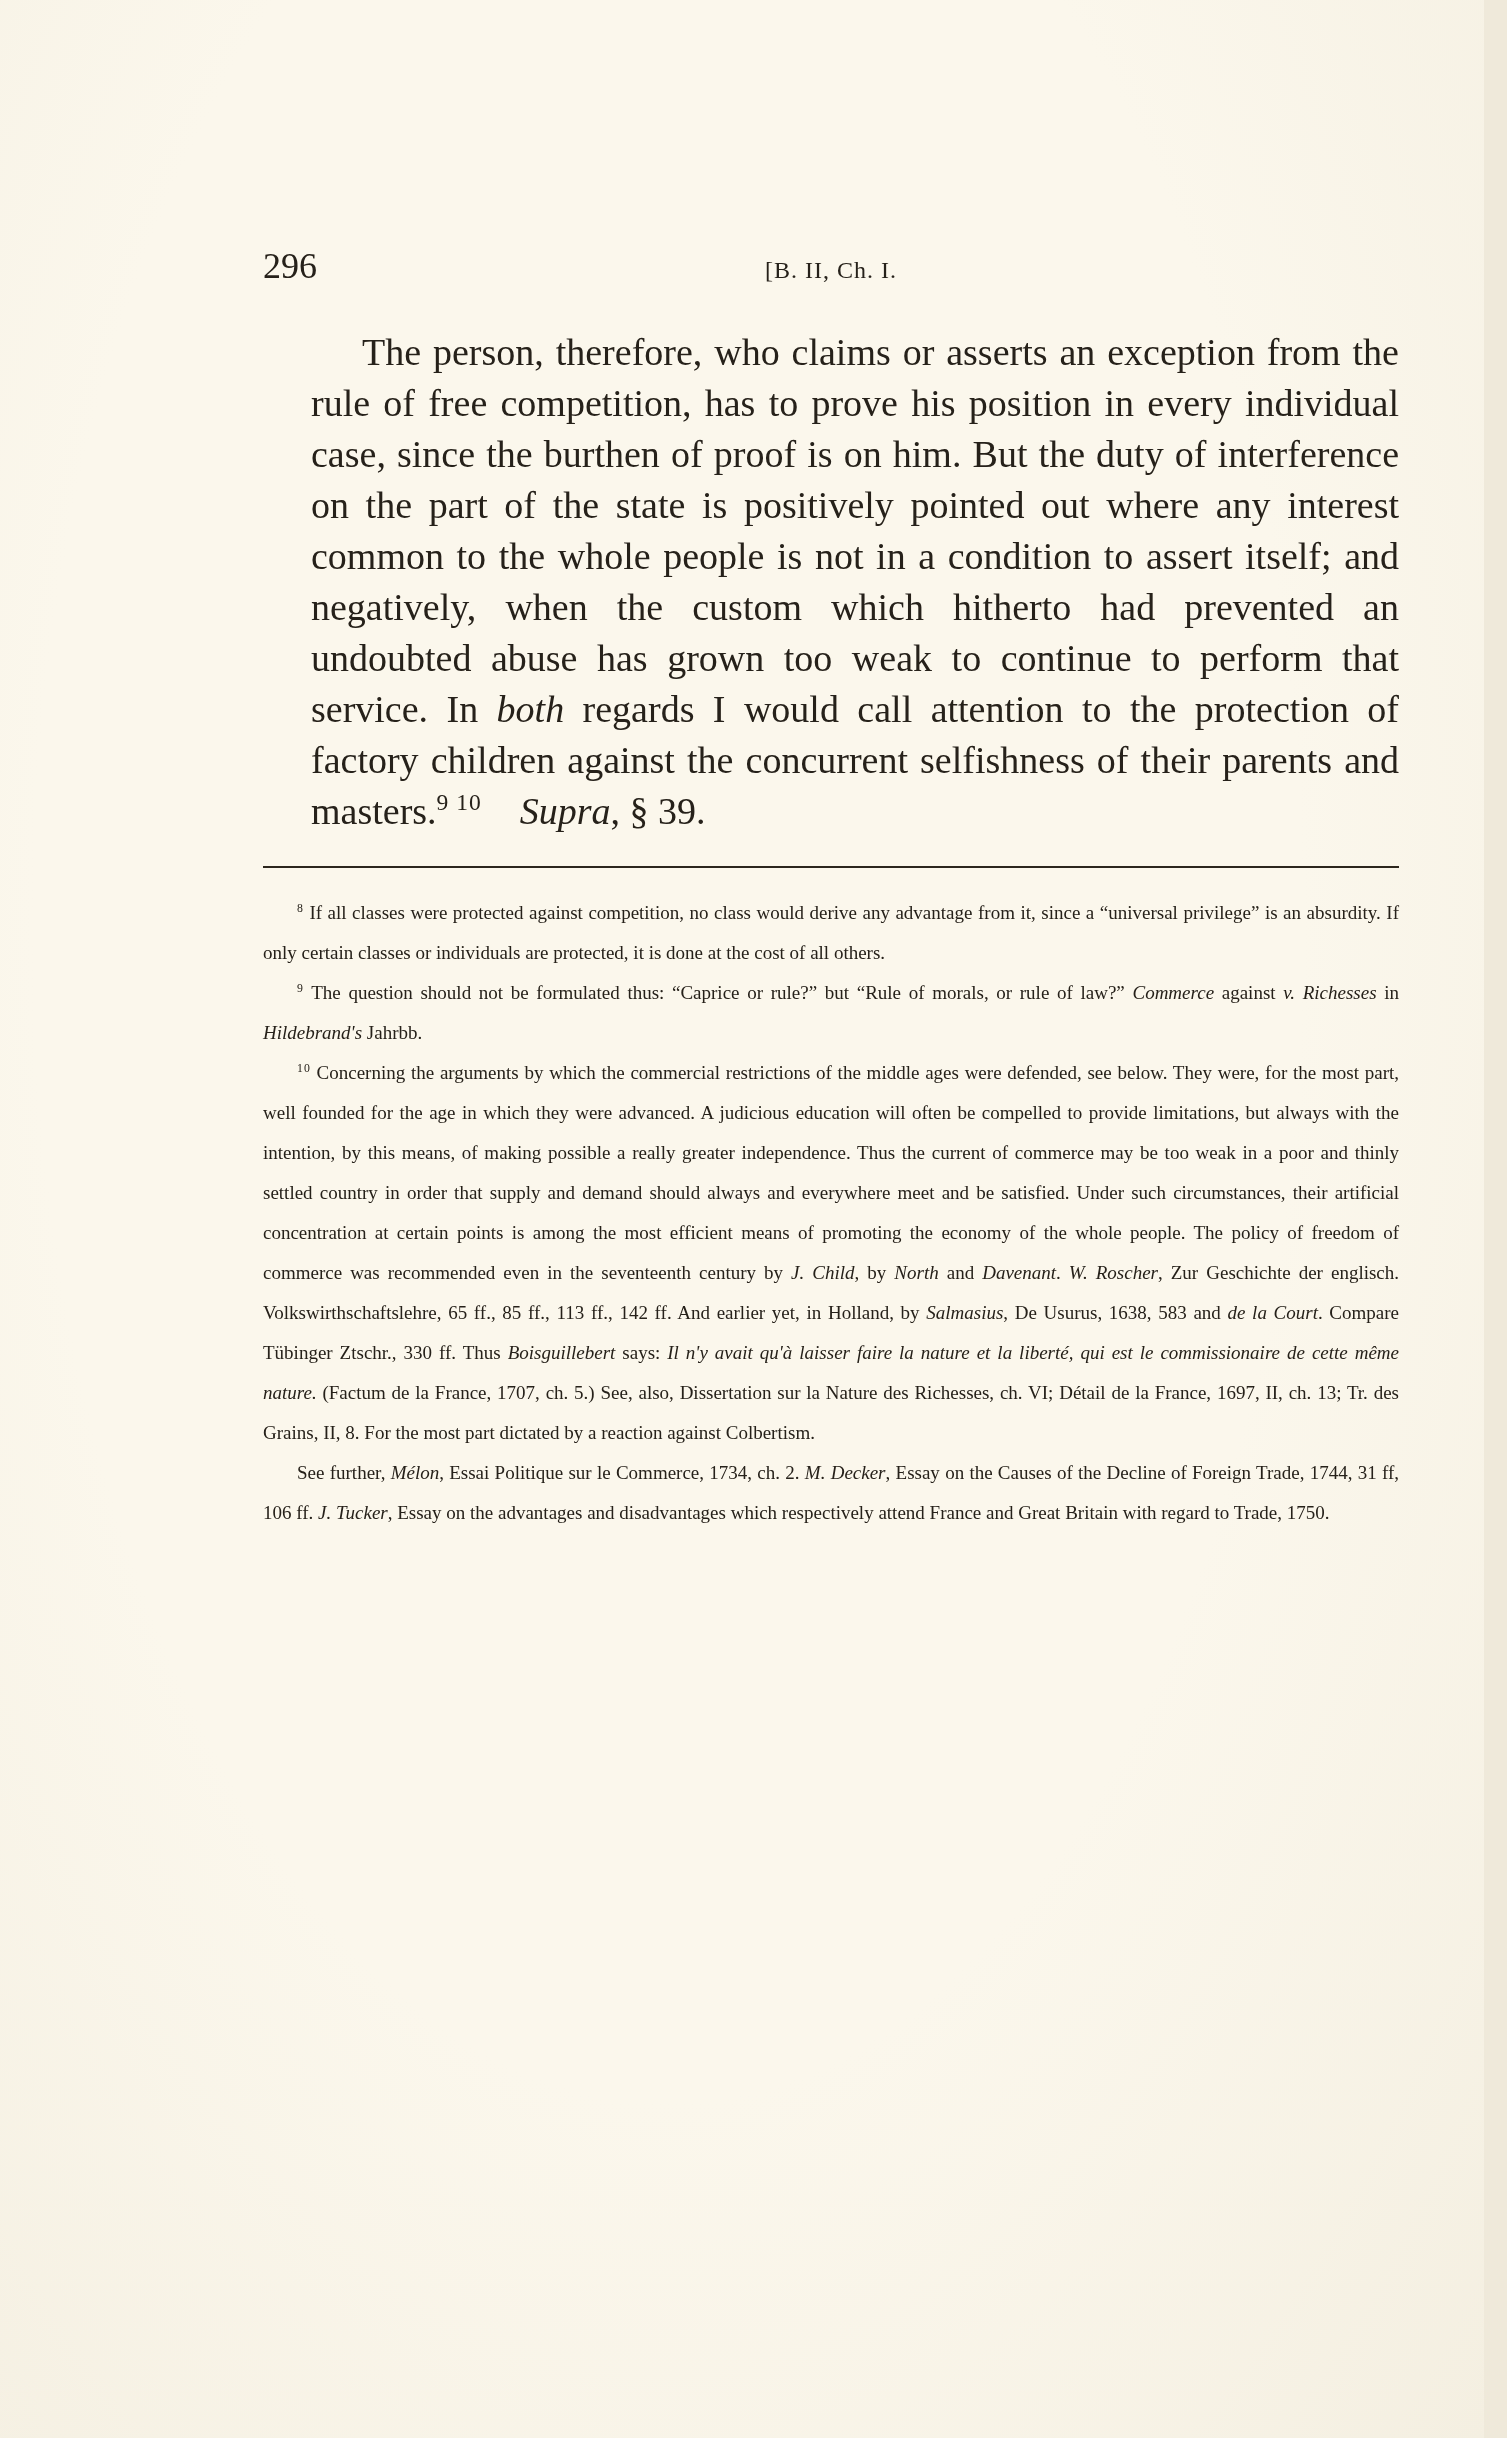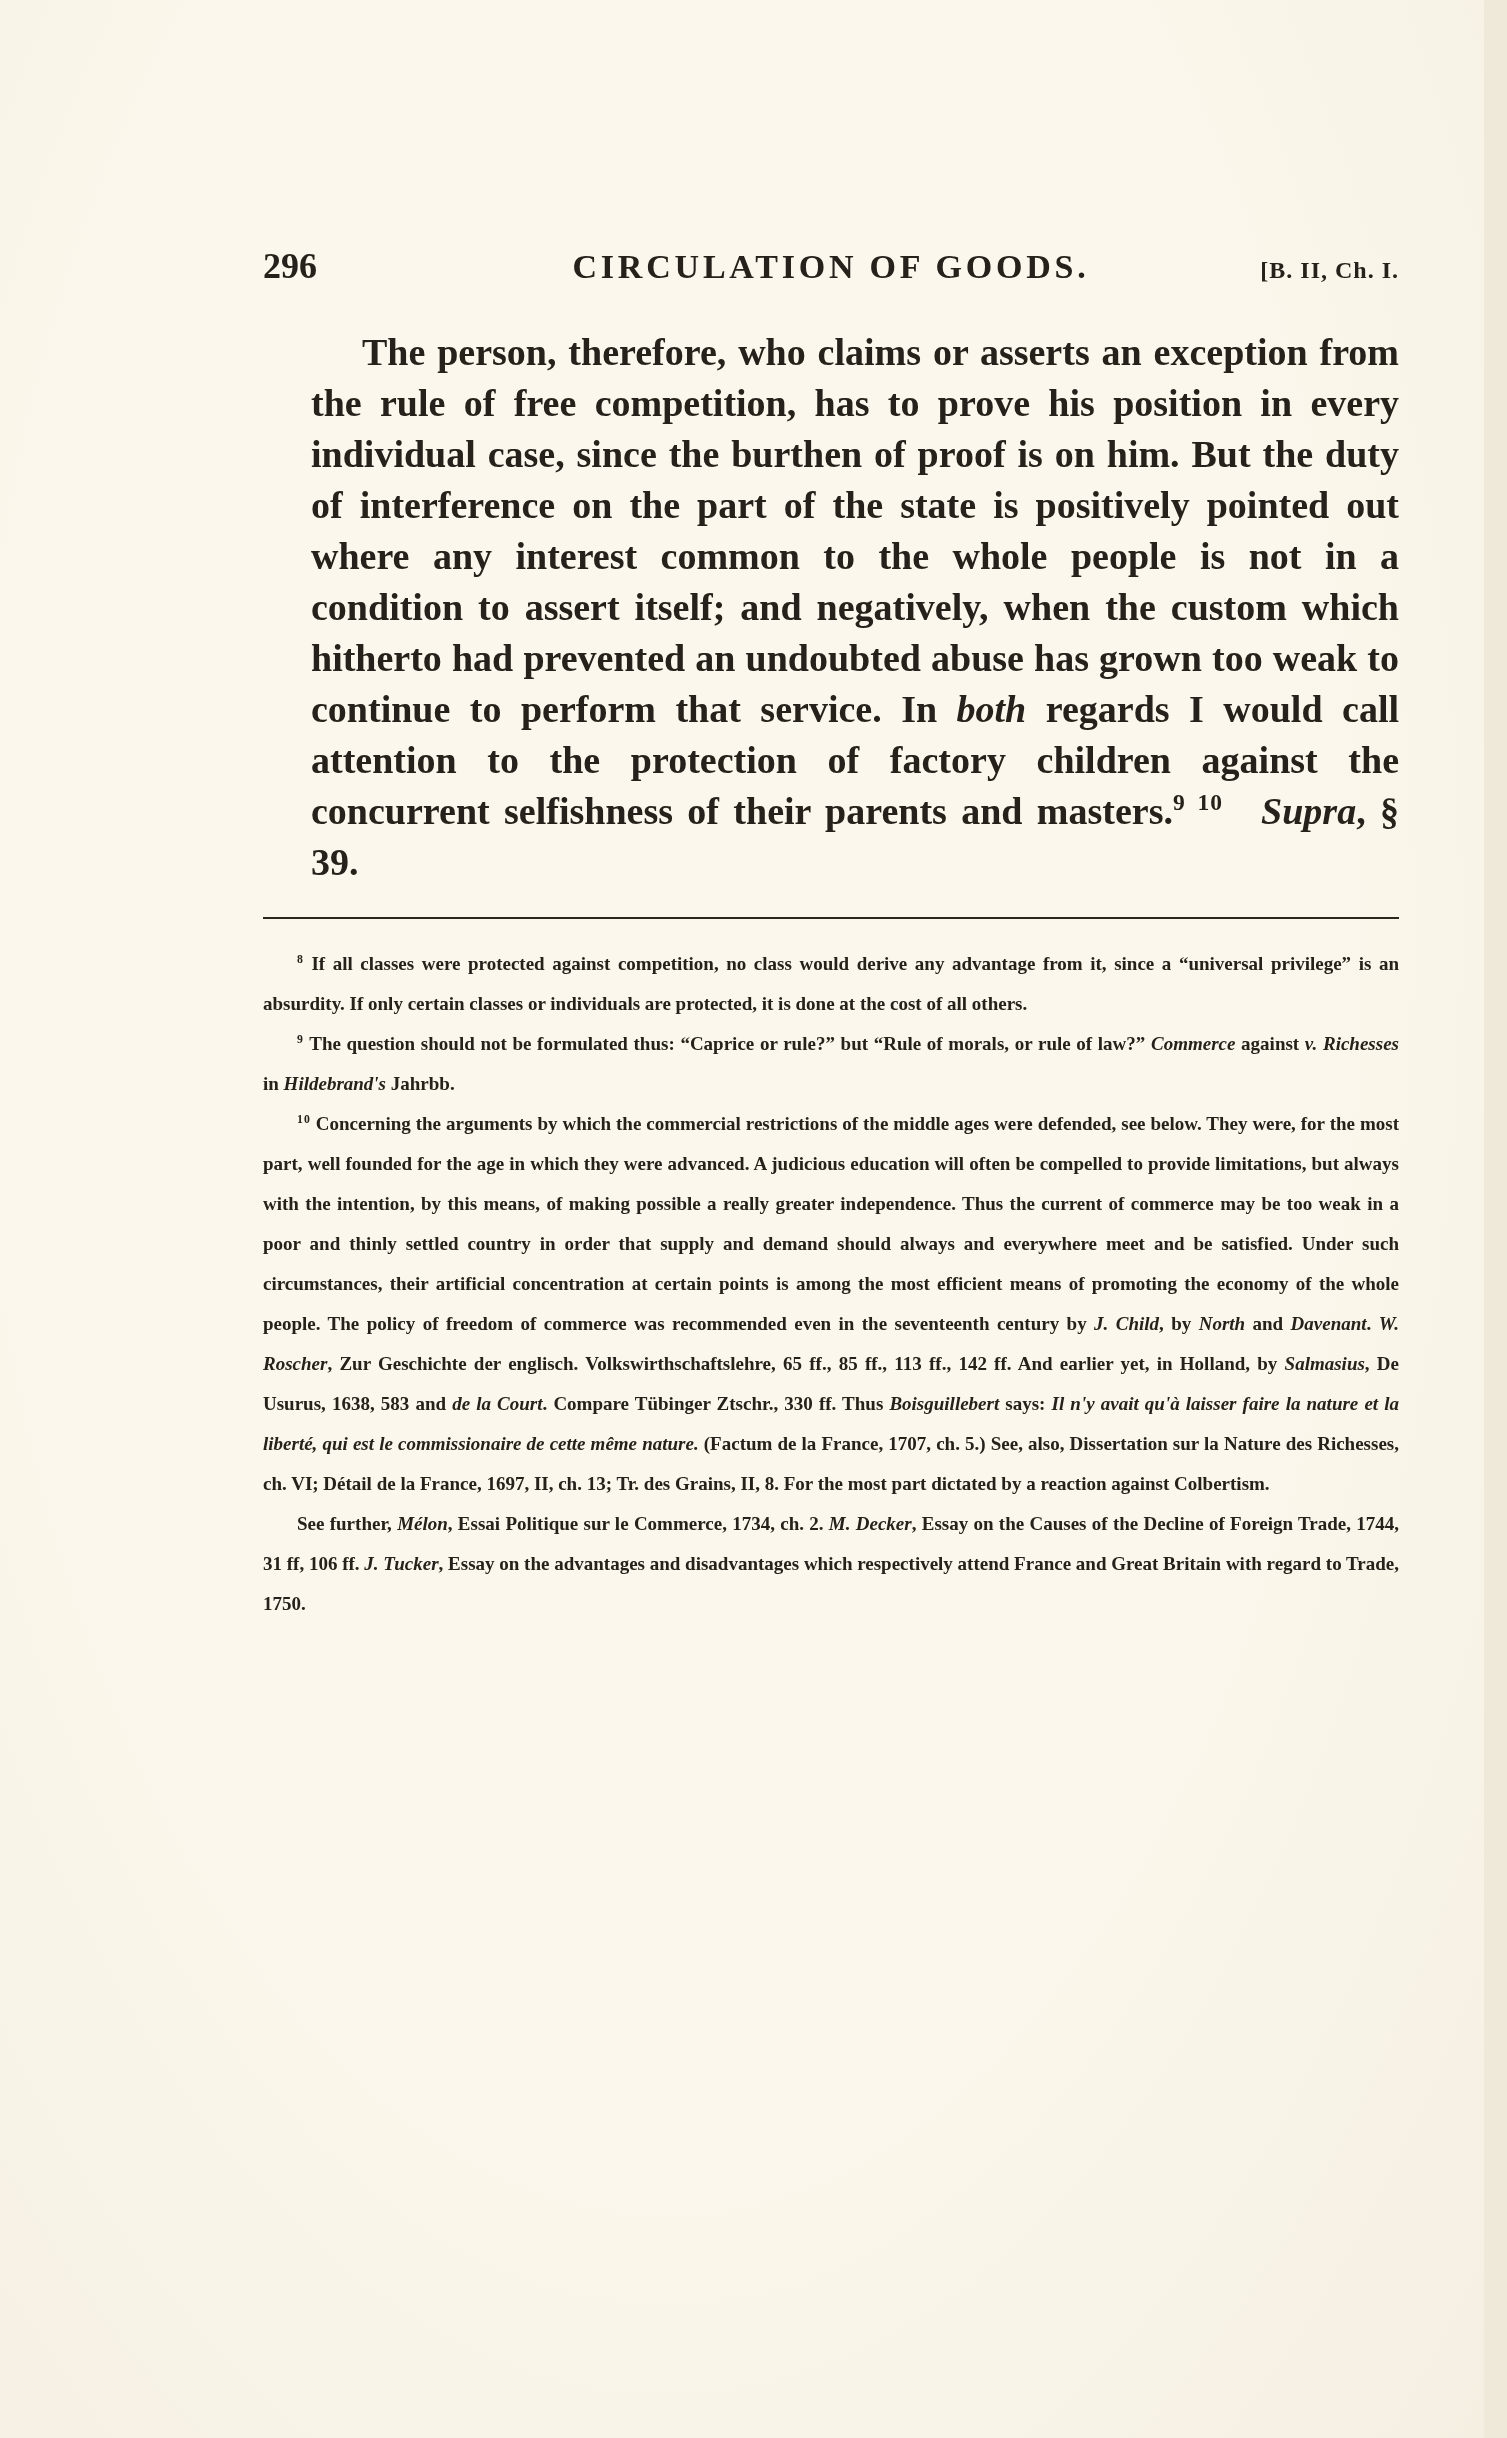--- a/index.html
+++ b/index.html
@@ -11,21 +11,20 @@
   }
   .page {
     position: relative;
     width: 1484px;
     height: 2439px;
     box-sizing: border-box;
     background: radial-gradient(ellipse at 45% 38%, #fbf7ec 55%, #f4efe1 100%);
     color: #26211a;
     padding: 245px 85px 0 263px;
     overflow: hidden;
-    font-weight: bold;
   }
   .running-head {
     display: grid;
     grid-template-columns: 1fr auto 1fr;
     align-items: baseline;
   }
   .running-head .pageno {
     justify-self: start;
     font-size: 36px;
   }
@@ -70,21 +69,20 @@
   }
   i { font-style: italic; }
 </style>
 </head>
 <body>
 
 <div class="page">
 
   <header class="running-head">
     <span class="pageno">296</span>
-    <span class="title">CIRCULATION OF GOODS.</span>
     <span class="section">[B. II, Ch. I.</span>
   </header>
 
   <main class="body-text">
     <p class="indent"><span>The person, therefore, who claims or asserts an exception from the rule of free competition, has to prove his position in every individual case, since the burthen of proof is on him. But the duty of interference on the part of the state is positively pointed out where any interest common to the whole people is not in a condition to assert itself; and negatively, when the custom which hitherto had prevented an undoubted abuse has grown too weak to continue to perform that service. In </span><i>both</i><span> regards I would call attention to the protection of factory children against the concurrent selfishness of their parents and masters.</span><sup>9 10</sup><span> </span><i>Supra</i><span>, § 39.</span></p>
   </main>
 
   <hr class="footnote-rule">
 
   <section class="footnotes">

